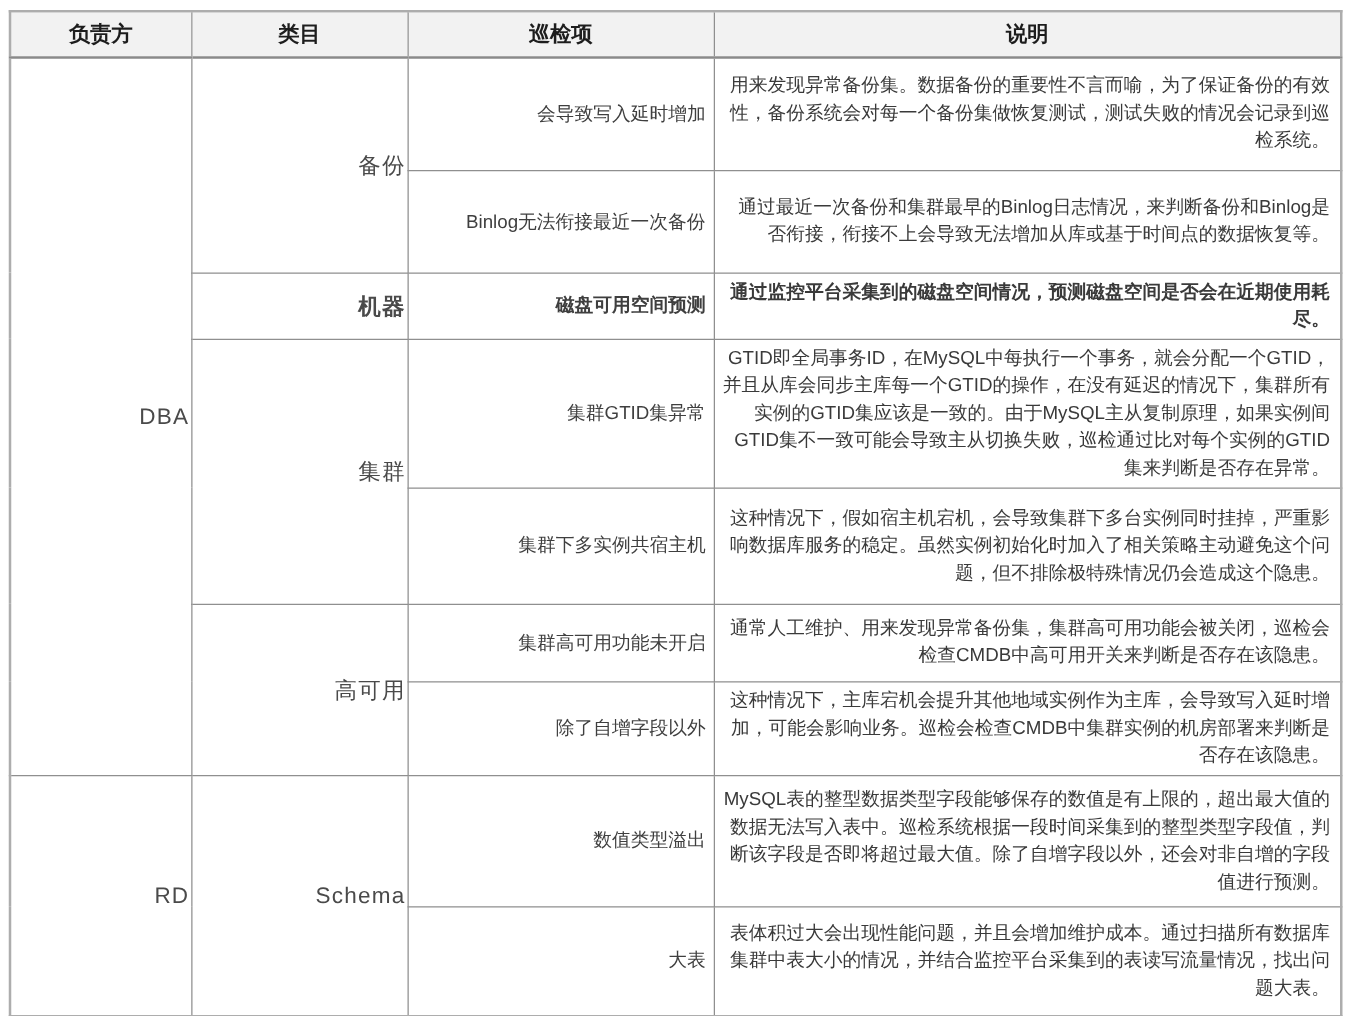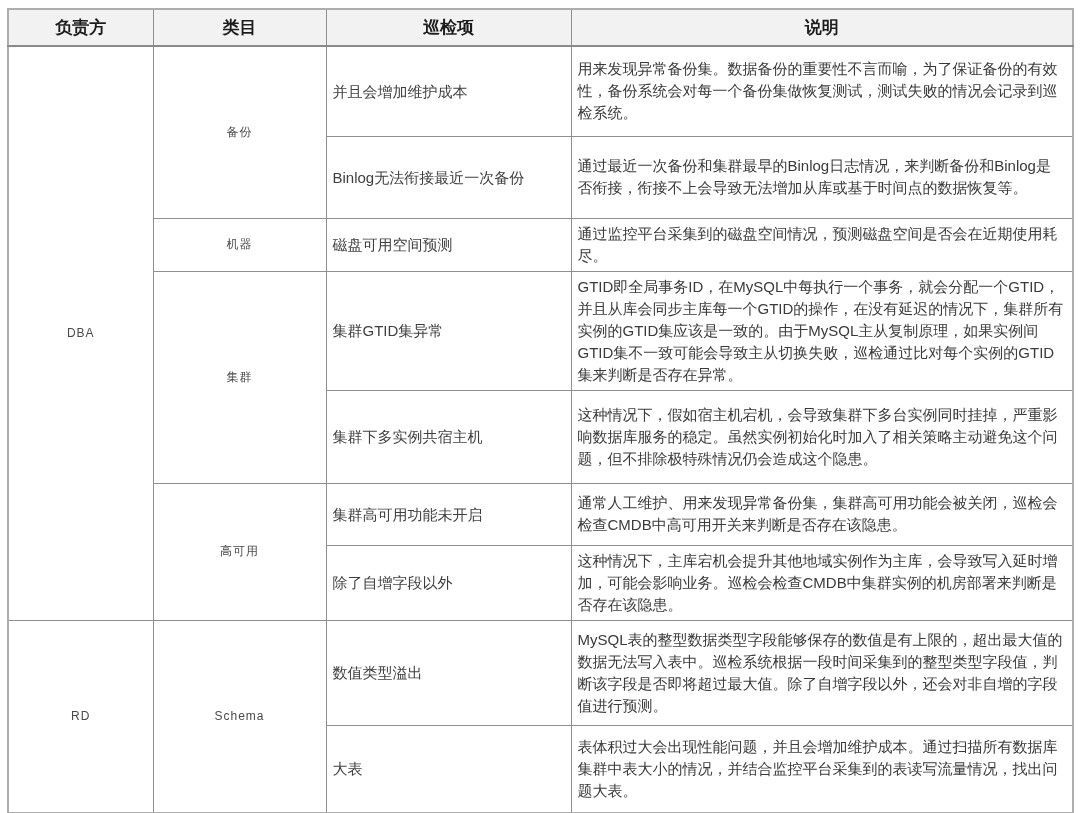--- a/index.html
+++ b/index.html
@@ -19,37 +19,38 @@
     border-collapse: collapse;
     table-layout: fixed;
     width: 1065px;
     border: 2px solid #adadad;
     color: #3c3c3c;
   }
   table.insp th, table.insp td {
     border: 1px solid #8f8f8f;
     box-sizing: border-box;
     overflow: hidden;
+    text-align: right;
   }
   
   table.insp thead th {
     background: #f2f2f2;
     font-size: 17px;
     font-weight: bold;
     color: #1d1d1d;
     text-align: center;
     vertical-align: middle;
     height: 37px;
     border-bottom: 2px solid #8a8a8a;
   }
   
   td.owner, td.category {
     text-align: center;
     vertical-align: middle;
-    font-size: 12px;
+    font-size: 18px;
     color: #4a4a4a;
     letter-spacing: 1px;
   }
   td.item {
     text-align: left;
     vertical-align: middle;
     font-size: 15px;
     color: #3f3f3f;
     padding: 2px 6px 2px 6px;
     line-height: 21px;
@@ -58,21 +59,21 @@
     text-align: left;
     vertical-align: middle;
     font-size: 15px;
     color: #3a3a3a;
     padding: 4px 8px 4px 6px;
     line-height: 22px;
   }
   
   tr.r1 { height: 90px; }
   tr.r2 { height: 82px; margin-top: 40px; }
-  tr.r3 { height: 50px; }
+  tr.r3 { height: 50px; font-weight: bold; }
   tr.r4 { height: 118px; }
   tr.r5 { height: 93px; }
   tr.r6 { height: 62px; }
   tr.r7 { height: 72px; }
   tr.r8 { height: 105px; }
   tr.r9 { height: 88px; }
 </style>
 </head>
 <body>
 
@@ -89,21 +90,21 @@
         <th>负责方</th>
         <th>类目</th>
         <th>巡检项</th>
         <th>说明</th>
       </tr>
     </thead>
     <tbody>
       <tr class="r1">
         <td class="owner" rowspan="7">DBA</td>
         <td class="category" rowspan="2">备份</td>
-        <td class="item">并且会增加维护成本</td>
+        <td class="item">会导致写入延时增加</td>
         <td class="desc">用来发现异常备份集。数据备份的重要性不言而喻，为了保证备份的有效性，备份系统会对每一个备份集做恢复测试，测试失败的情况会记录到巡检系统。</td>
       </tr>
       <tr class="r2">
         <td class="item">Binlog无法衔接最近一次备份</td>
         <td class="desc">通过最近一次备份和集群最早的Binlog日志情况，来判断备份和Binlog是否衔接，衔接不上会导致无法增加从库或基于时间点的数据恢复等。</td>
       </tr>
       <tr class="r3">
         <td class="category">机器</td>
         <td class="item">磁盘可用空间预测</td>
         <td class="desc">通过监控平台采集到的磁盘空间情况，预测磁盘空间是否会在近期使用耗尽。</td>

